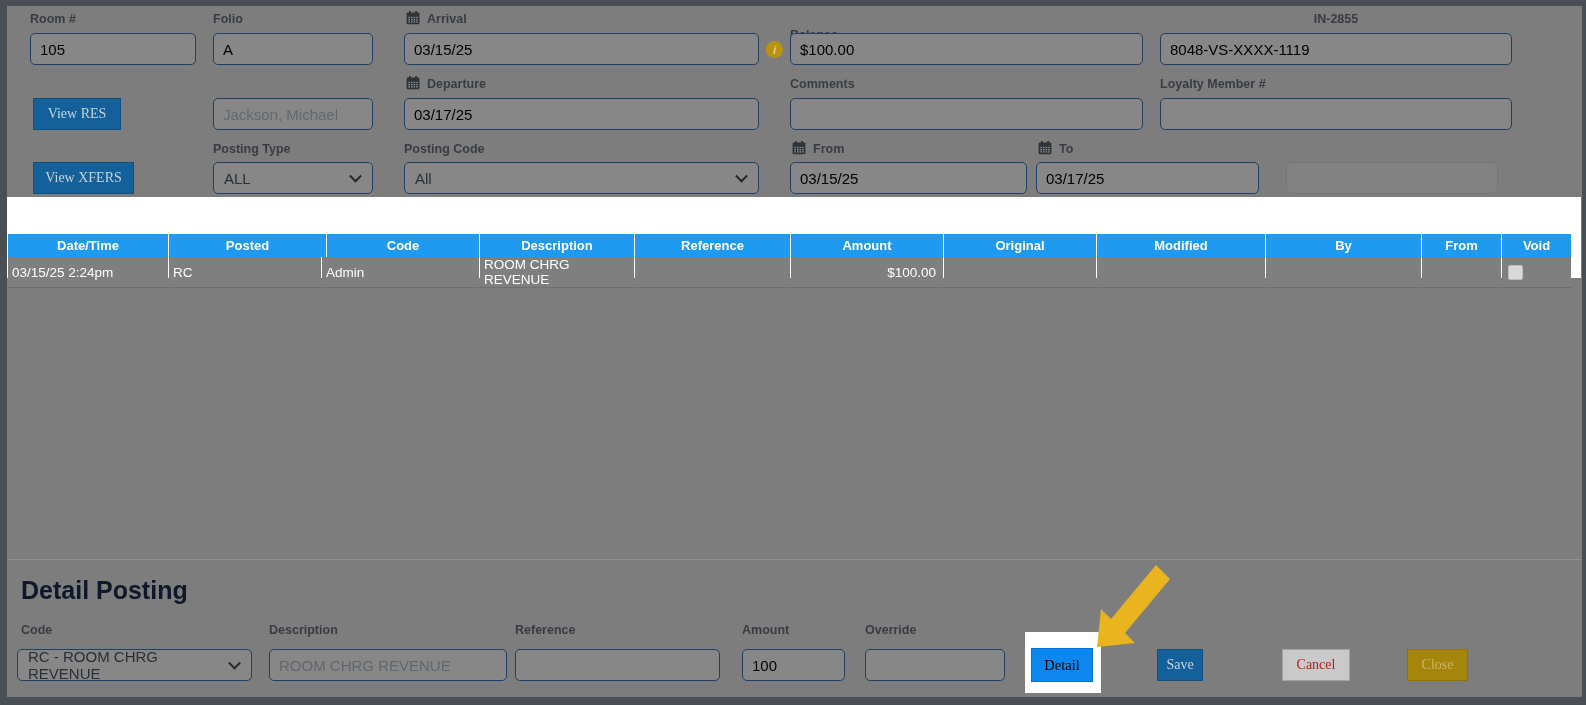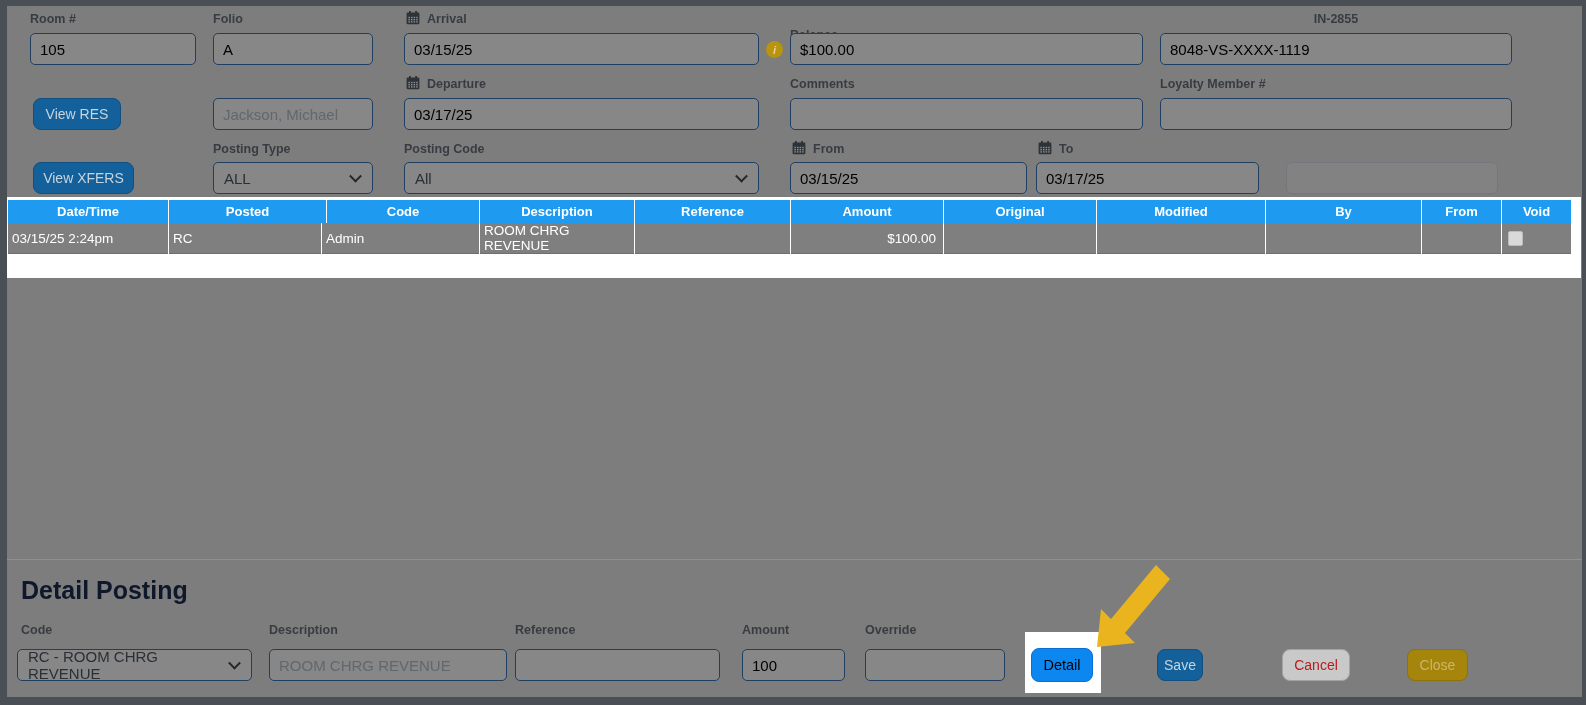--- a/index.html
+++ b/index.html
@@ -16,37 +16,37 @@
   .lbl .cal{display:inline-block;vertical-align:-2px;margin-right:7px;}
   .inp{position:absolute;box-sizing:border-box;height:32px;border:1.6px solid #1f3f63;border-radius:5px;
        background:#878787;color:#000000;font-size:15px;font-family:"Liberation Sans",sans-serif;
        padding:0 9px;outline:none;}
   .inp.dim-text{color:#61676d;}
   .inp.ghost{border:1.2px solid #73777b;background:#828282;}
   .sel{position:absolute;box-sizing:border-box;height:32px;border:1.6px solid #1f3f63;border-radius:5px;
        background:#878787;color:#2a2f35;font-size:15px;display:flex;align-items:center;padding:0 28px 0 10px;cursor:pointer;}
   .chev{position:absolute;right:12px;top:50%;width:7px;height:7px;border-right:2px solid #23282d;
         border-bottom:2px solid #23282d;transform:translateY(-70%) rotate(45deg);}
-  .btn{position:absolute;box-sizing:border-box;border-radius:8px;font-size:14px;font-family:Liberation Sans, sans-serif;
+  .btn{position:absolute;box-sizing:border-box;border-radius:0;font-size:14px;font-family:Liberation Serif, serif;
        display:flex;align-items:center;justify-content:center;cursor:pointer;border:1px solid transparent;}
   .btn.blue-dim{background:#13609a;border-color:#104f80;color:#c6d4de;}
   .btn.gray{background:#c9c9c9;border-color:#a3a3a3;color:#b91c1c;}
   .btn.gold{background:#a6850d;border-color:#8f7208;color:#cdb567;}
   .btn.bright{background:#0c87ef;border-color:#0a6fd2;color:#000000;font-size:14.5px;}
 
   .info-badge{position:absolute;left:766px;top:41px;width:17px;height:17px;border-radius:50%;background:#b8940f;
         color:#e6d193;font-size:11px;font-weight:bold;display:flex;align-items:center;justify-content:center;font-style:italic;}
 
   
   .table-spot{position:absolute;left:7px;top:197px;width:1574px;height:81px;background:#ffffff;z-index:10;}
   .grid{position:absolute;left:1px;top:3px;width:1553px;}
   .g-row{display:flex;gap:1px;}
   .g-cell{box-sizing:border-box;flex:0 0 auto;}
   .hdr .g-cell{background:#1e9af0;color:#ffffff;font-weight:bold;font-size:13px;height:23px;
-               display:flex;align-items:center;justify-content:center;}
+               display:flex;align-items:center;justify-content:center;margin-top:34px;}
   .bdy .g-cell{background:#7f7f7f;color:#ffffff;font-size:13.5px;height:31px;display:flex;align-items:center;
                padding:0 4px;border-bottom:1px solid #6e6e6e;}
   .bdy .g-cell.right{justify-content:flex-end;padding-right:7px;}
   .void-cb{appearance:none;-webkit-appearance:none;width:15px;height:15px;background:#d9d9d9;
            border:1px solid #bcbcbc;border-radius:2px;margin:0 0 0 2px;}
 
   .divider{position:absolute;left:7px;top:559px;width:1575px;height:1px;background:#989b9e;opacity:.65;}
   .dp-title{position:absolute;left:21px;top:576px;font-size:25px;font-weight:bold;color:#0f172a;}
 
   .white-spot{position:absolute;left:1025px;top:632px;width:76px;height:61px;background:#ffffff;z-index:20;}

